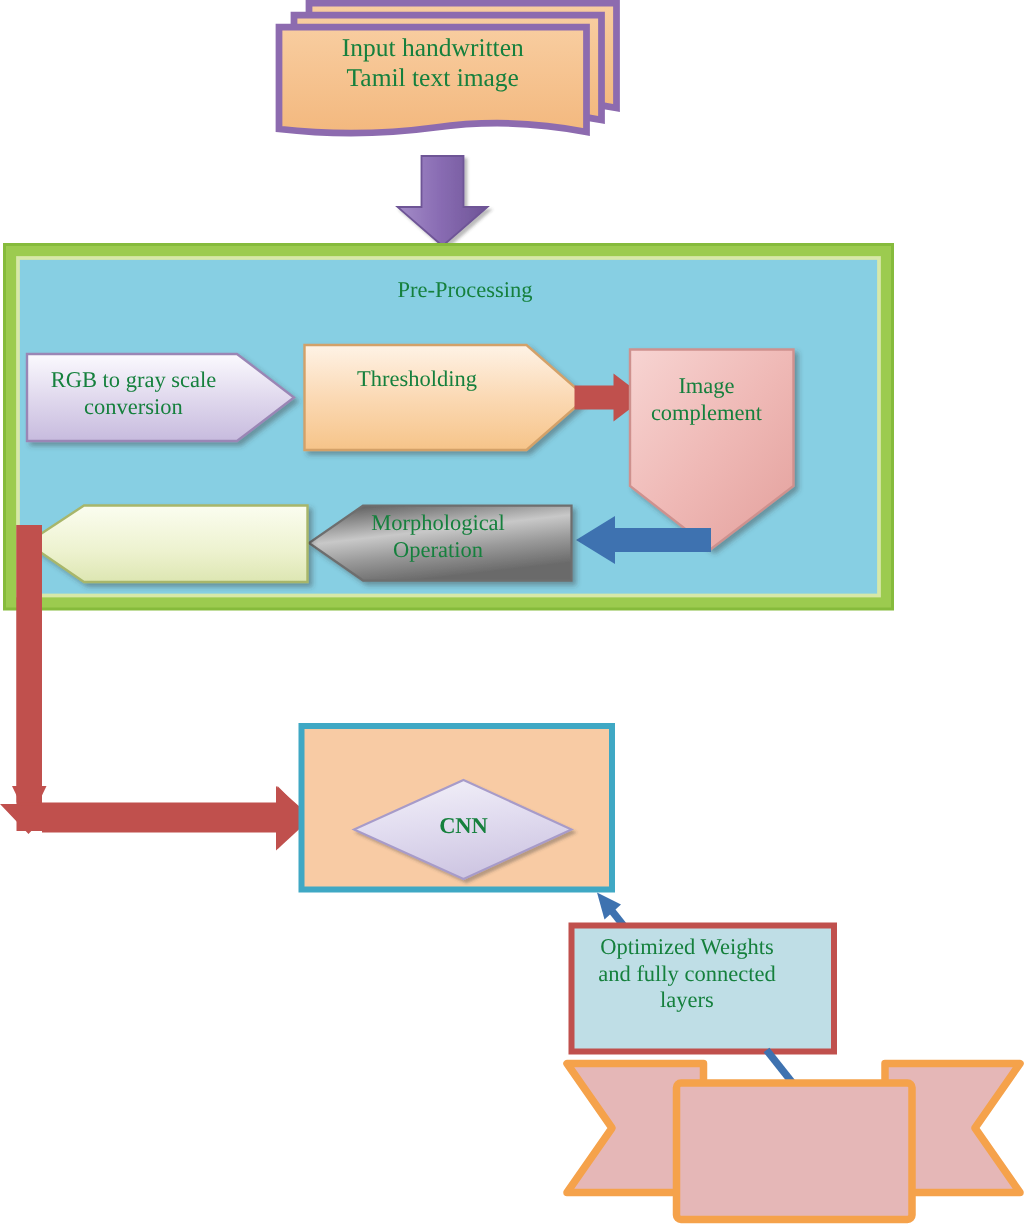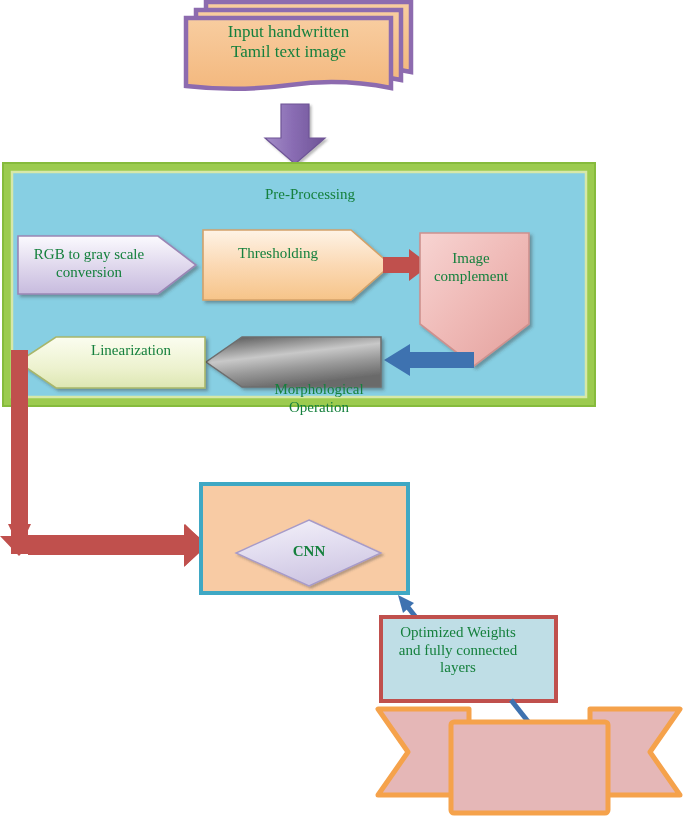--- a/index.html
+++ b/index.html
@@ -170,24 +170,23 @@
   <div class="lbl t15" style="left:230px;top:186px;width:160px;">Pre-Processing</div>
 
   <div class="lbl t15" style="left:14px;top:246px;width:150px;">RGB to gray scale
 conversion</div>
 
   <div class="lbl t15" style="left:203px;top:245px;width:150px;">Thresholding</div>
 
   <div class="lbl t15" style="left:420px;top:250px;width:102px;">Image
 complement</div>
 
-  <div class="lbl t15" style="left:244px;top:341px;width:150px;margin-top:40px;">Morphological
+  <div class="lbl t15" style="left:217px;top:341px;width:150px;">Morphological
 Operation</div>
 
-  <div class="lbl t15" style="left:56px;top:342px;width:150px;">Linearization</div>
 
 
   <div class="lbl t15" style="left:274px;top:543px;width:70px;font-weight:bold;">CNN</div>
 
   <div class="lbl t15" style="left:384px;top:624px;width:148px;">Optimized Weights
 and fully connected
 layers</div>
 
 
 </div>

